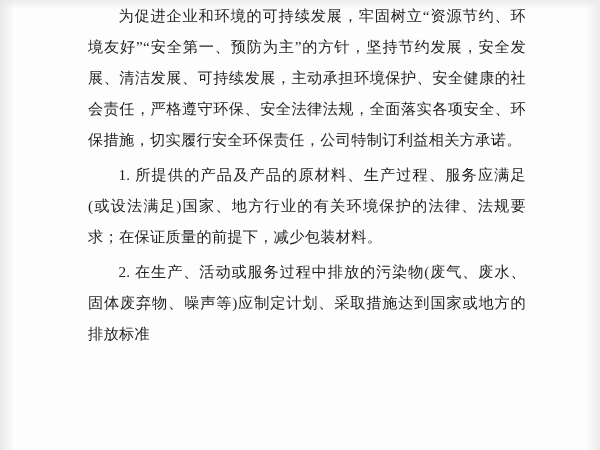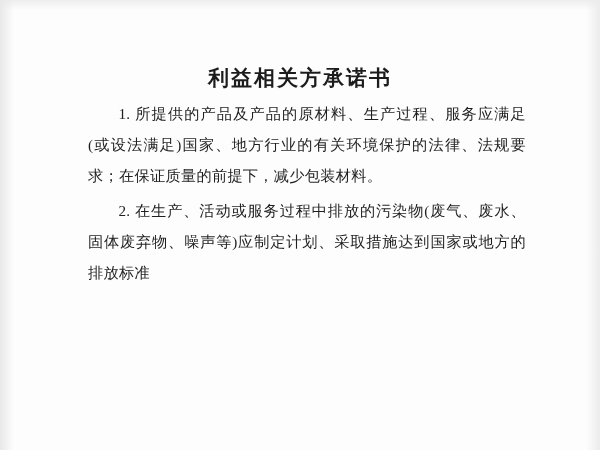--- a/index.html
+++ b/index.html
@@ -79,20 +79,20 @@
 </style>
 </head>
 <body>
 
 <div class="page">
 
   <div class="edge-fade-top"></div>
   <div class="edge-fade-left"></div>
   <div class="edge-fade-right"></div>
 
-  <h1 class="doc-title">利益相关方承诺书</h1>
 
   <div class="body-block">
+    <p class="para">为促进企业和环境的可持续发展，牢固树立“资源节约、环境友好”“安全第一、预防为主”的方针，坚持节约发展，安全发展、清洁发展、可持续发展，主动承担环境保护、安全健康的社会责任，严格遵守环保、安全法律法规，全面落实各项安全、环保措施，切实履行安全环保责任，公司特制订利益相关方承诺。</p>
     <p class="para">1. 所提供的产品及产品的原材料、生产过程、服务应满足(或设法满足)国家、地方行业的有关环境保护的法律、法规要求；在保证质量的前提下，减少包装材料。</p>
     <p class="para">2. 在生产、活动或服务过程中排放的污染物(废气、废水、固体废弃物、噪声等)应制定计划、采取措施达到国家或地方的排放标准</p>
   </div>
 
 </div>
 
 </body></html>

